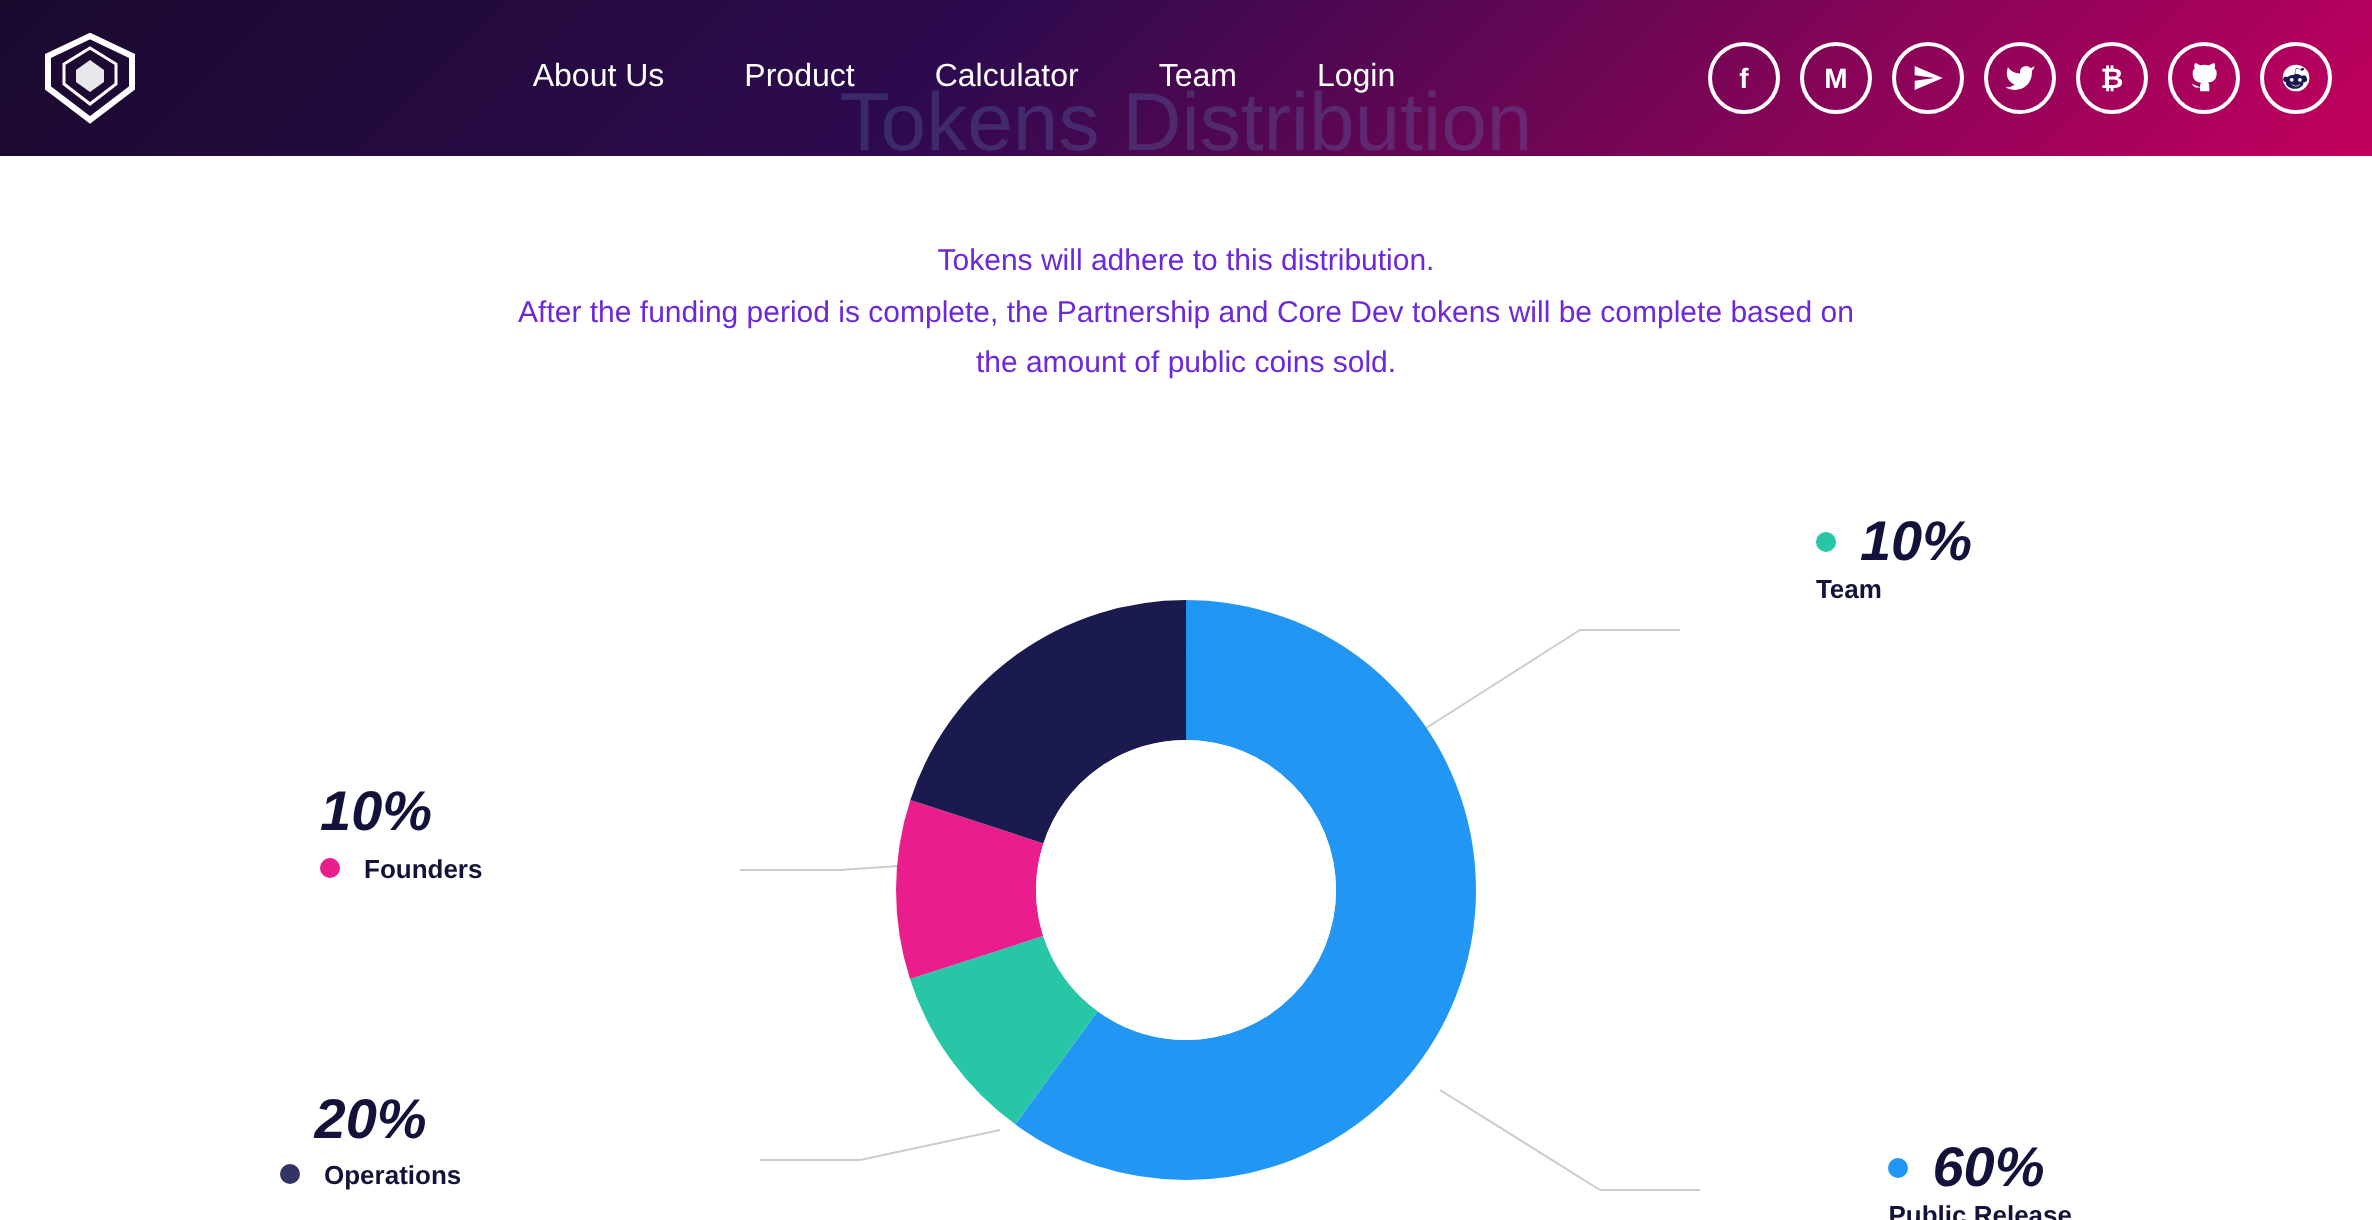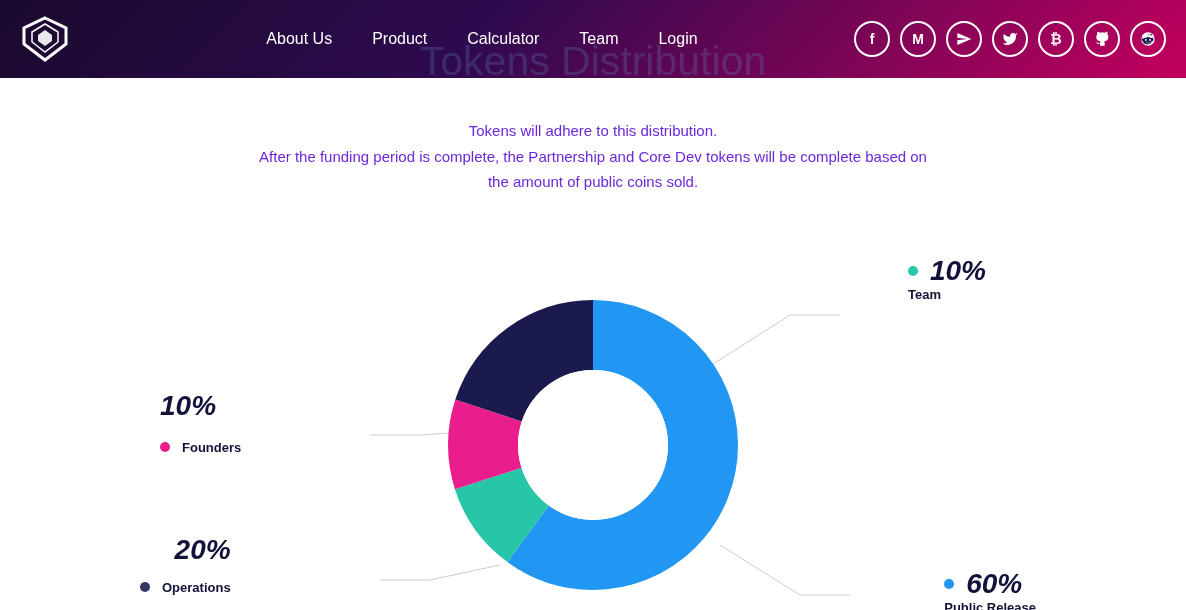--- a/index.html
+++ b/index.html
@@ -233,28 +233,28 @@
     <div class="label" style="right: 90px; bottom: 40px; text-align:left;">
       <div class="label-inline">
         <span class="label-dot" style="background:#2196F3;"></span>
         <span class="label-pct">60%</span>
       </div>
       <div class="label-name">Public Release</div>
     </div>
 
     <div class="label" style="left: 100px; top: 155px; text-align:left;">
       <div class="label-pct">10%</div>
-      <div class="label-inline" style="margin-top:18px;">
+      <div class="label-inline" style="margin-top:5px;">
         <span class="label-dot" style="background:#e91e8c;"></span>
         <span class="label-name">Founders</span>
       </div>
     </div>
 
-    <div class="label" style="left: 80px; bottom: 60px; text-align:right;">
+    <div class="label" style="left: 80px; bottom: 60px; text-align:center;">
       <div class="label-pct">20%</div>
-      <div class="label-inline" style="margin-top:14px;">
+      <div class="label-inline" style="margin-top:4px;">
         <span class="label-dot" style="background:#333366;"></span>
         <span class="label-name">Operations</span>
       </div>
     </div>
 
   </div>
 </div>
 
 </body></html>

